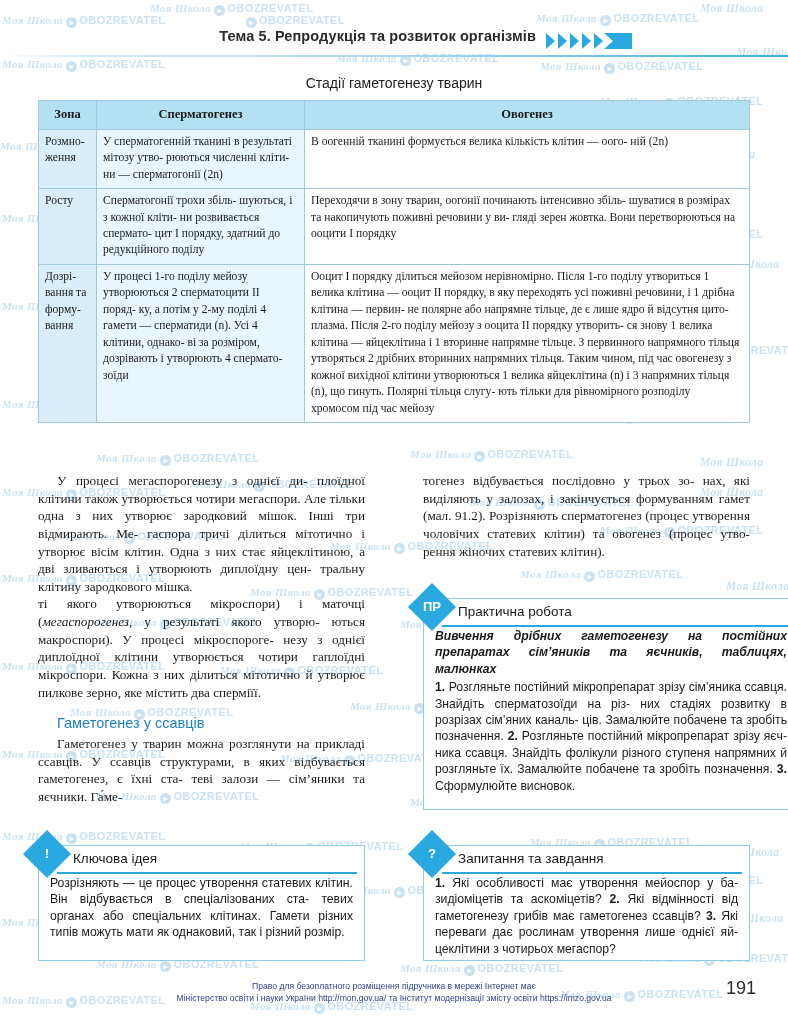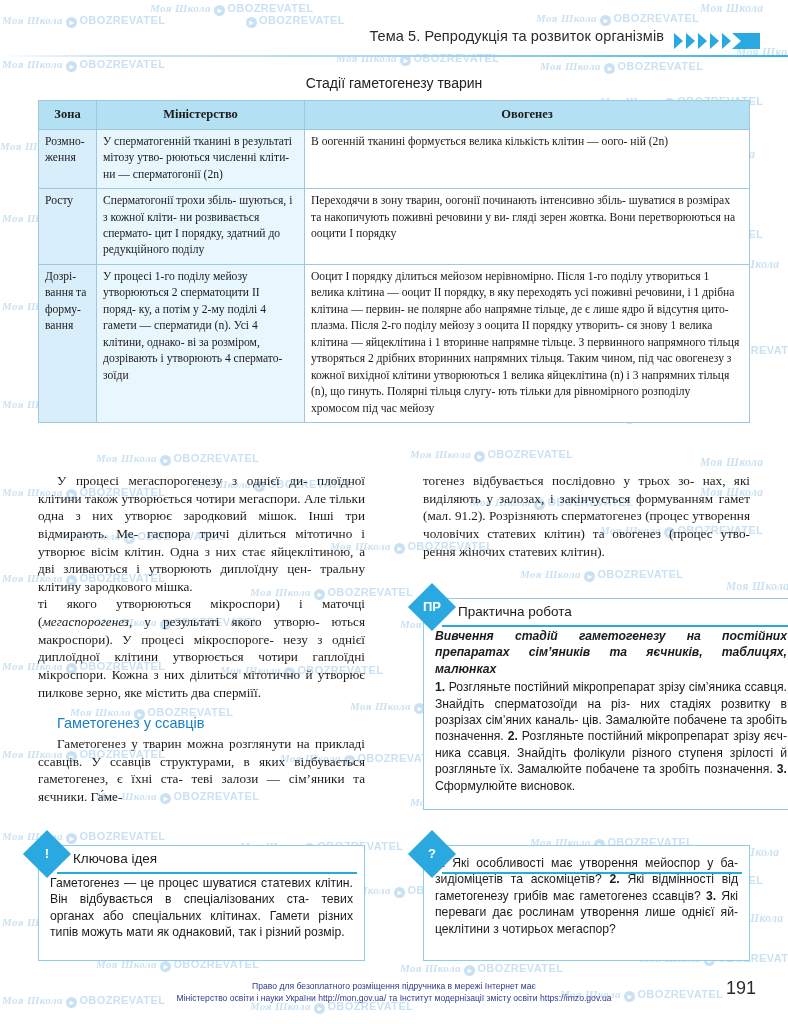--- a/index.html
+++ b/index.html
@@ -49,23 +49,24 @@
     line-height: 11px;
     font-size: 8px;
     margin-right: 2px;
     vertical-align: -1px;
   }
 
   
   #header {
     position: absolute;
     left: 0; top: 22px;
-    width: 760px;
+    width: 632px;
     height: 36px;
     z-index: 10;
+    font-weight: bold;
   }
   #header-title {
     position: absolute;
     right: 96px;
     top: 6px;
     font-family: "Liberation Sans", sans-serif;
     font-size: 14.5px;
     color: #2b2b2b;
     letter-spacing: .1px;
   }
@@ -361,21 +362,21 @@
 
 <table id="gamet-table">
   <colgroup>
     <col class="col-zone">
       <col class="col-sperm">
       <col class="col-ovo">
   </colgroup>
   <thead>
     <tr>
       <th>Зона</th>
-      <th>Міністерство</th>
+      <th>Сперматогенез</th>
       <th>Овогенез</th>
     </tr>
   </thead>
   <tbody>
     <tr>
       <td class="zone">Розмно- ження</td>
       <td class="sperm">У сперматогенній тканині в результаті мітозу утво- рюються численні кліти- ни — сперматогонії (2n)</td>
       <td class="ovo">В оогенній тканині формується велика кількість клітин — оого- ній (2n)</td>
     </tr>
     <tr>
@@ -402,41 +403,42 @@
     <p class="para cont">тогенез відбувається послідовно у трьох зо- нах, які виділяють у залозах, і закінчується формуванням гамет (мал. 91.2). Розрізняють сперматогенез (процес утворення чоловічих статевих клітин) та овогенез (процес утво- рення жіночих статевих клітин).</p>
   </div>
 </div>
 
 <div class="callout" id="box-practical">
   <div class="tag"></div>
   <div class="tag-txt">ПР</div>
   <div class="c-rule"></div>
   <div class="c-title">Практична робота</div>
   <div class="c-body">
-    <div class="bold-it" style="margin-bottom:2px;">Вивчення стадій гаметогенезу на постійних препаратах сім’яників та яєчників, таблицях, малюнках</div>
+    <div class="bold-it" style="margin-bottom:2px;">Вивчення дрібних гаметогенезу на постійних препаратах сім’яників та яєчників, таблицях, малюнках</div>
     <div>
       <span class="num">1.</span><span> Розгляньте постійний мікропрепарат зрізу сім’яника ссавця. Знайдіть сперматозоїди на різ- них стадіях розвитку в розрізах сім’яних каналь- ців. Замалюйте побачене та зробіть позначення.</span>
-      <span class="num">2.</span><span> Розгляньте постійний мікропрепарат зрізу яєч- ника ссавця. Знайдіть фолікули різного ступеня зрілості й розгляньте їх. Замалюйте побачене та зробіть позначення.</span>
+      <span class="num">2.</span><span> Розгляньте постійний мікропрепарат зрізу яєч- ника ссавця. Знайдіть фолікули різного ступеня напрямних й розгляньте їх. Замалюйте побачене та зробіть позначення.</span>
       <span class="num">3.</span><span> Сформулюйте висновок.</span>
     </div>
   </div>
 </div>
 
 <div class="callout" id="box-key">
   <div class="tag"></div>
   <div class="tag-txt">!</div>
   <div class="c-rule"></div>
   <div class="c-title">Ключова ідея</div>
-  <div class="c-body">Гаметогенез — це процес шуватися статевих клітин. Він відбувається в спеціалізованих ста- тевих органах або спеціальних клітинах. Гамети різних типів можуть мати як однаковий, так і різний розмір.</div>
+  <div class="c-body">Розрізняють — це процес утворення статевих клітин. Він відбувається в спеціалізованих ста- тевих органах або спеціальних клітинах. Гамети різних типів можуть мати як однаковий, так і різний розмір.</div>
 </div>
 
 <div class="callout" id="box-questions">
   <div class="tag"></div>
   <div class="tag-txt">?</div>
   <div class="c-rule"></div>
+  <div class="c-title">Запитання та завдання</div>
   <div class="c-body">
     <span class="num">1.</span><span> Які особливості має утворення мейоспор у ба- зидіоміцетів та аскоміцетів? </span>
     <span class="num">2.</span><span> Які відмінності від гаметогенезу грибів має гаметогенез ссавців? </span>
     <span class="num">3.</span><span> Які переваги дає рослинам утворення лише однієї яй- цеклітини з чотирьох мегаспор?</span>
   </div>
 </div>
 
 <div id="footer">
   <div>Право для безоплатного розміщення підручника в мережі Інтернет має</div>
   <div>Міністерство освіти і науки України http://mon.gov.ua/ та Інститут модернізації змісту освіти https://imzo.gov.ua</div>

